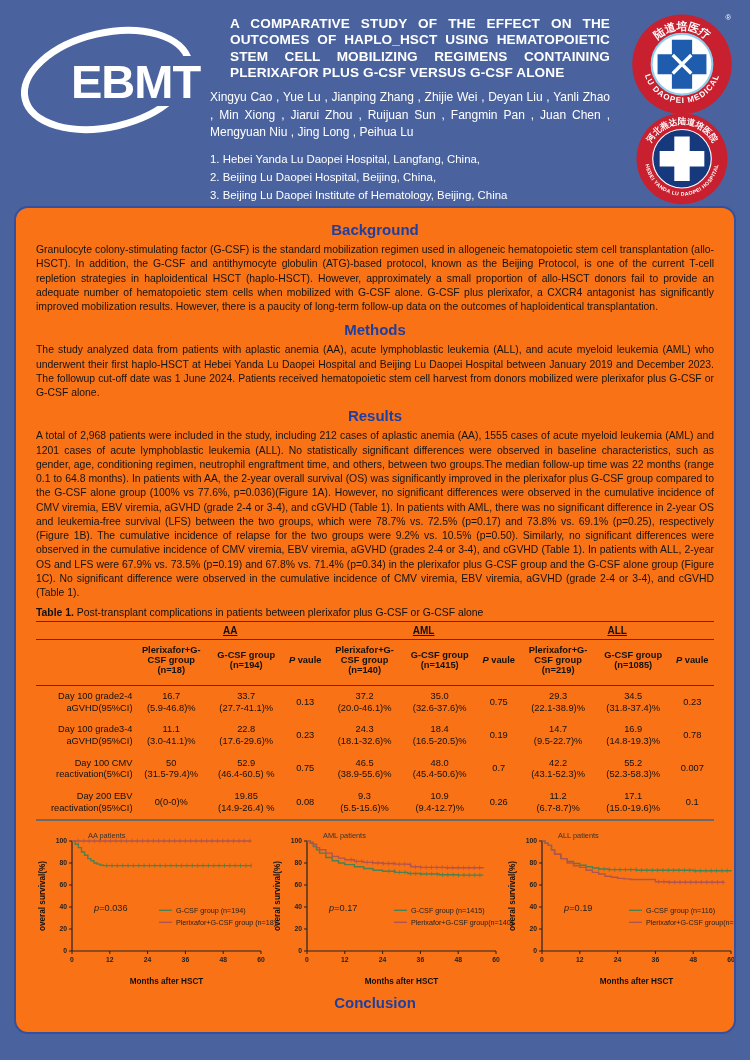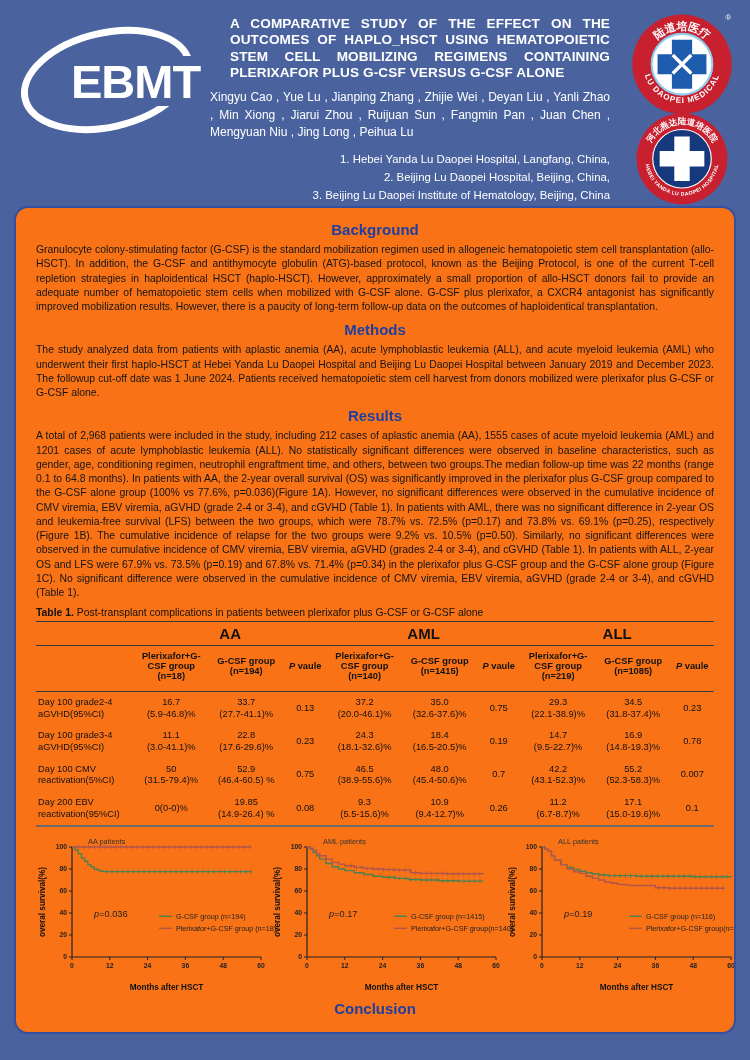--- a/index.html
+++ b/index.html
@@ -4,36 +4,36 @@
 <style>
   * { margin:0; padding:0; box-sizing:border-box; }
   html,body { width:750px; height:1060px; }
   body { background:#4a629e; font-family:"Liberation Sans", sans-serif; overflow:hidden; }
 
   .header { display:flex; height:206px; padding:8px 6px 0 14px; }
   .ebmt-wrap { width:192px; flex:none; padding-top:14px; }
   .head-mid { flex:1; color:#fff; padding:8px 10px 0 4px; min-width:0; }
   .title { font-size:13.6px; font-weight:bold; line-height:1.2; text-align:justify; letter-spacing:0.1px;margin-left:20px; }
   .authors { font-size:12px; margin-top:8px; line-height:1.45; text-align:justify; }
-  .affils { font-size:11.4px; margin-top:10px; line-height:1.55;text-align:right; }
+  .affils { font-size:11.4px; margin-top:10px; line-height:1.55; }
   .head-logos { width:124px; flex:none; display:flex; flex-direction:column; align-items:center; gap:0; padding-top:4px; }
 
   .card { margin:0 14px; height:828px; background:#f97316; border:2.5px solid #35509c; border-radius:14px;
           padding:6px 20px 0; overflow:hidden; color:#111; }
   h2.section { color:#1e3fa0; font-size:15px; text-align:center; margin:7px 0 5px; }
   p.body { font-size:10.4px; line-height:1.37; text-align:justify; color:#141414; }
   .caption { font-size:10.4px; margin:7px 0 2px; }
 
   #complications-table { width:100%; border-collapse:collapse; font-size:9.3px; color:#111;
           border-top:1.5px solid #3a3a3a; border-bottom:2.5px solid #6a6a6a; margin-top:3px; }
   #complications-table th, #complications-table td { text-align:center; vertical-align:middle; padding:4px 1px; }
   #complications-table thead th { font-weight:bold; }
-  #complications-table tr.grp-row th { border-bottom:1px solid #3a3a3a; padding:3px 1px; font-size:15px; }
+  #complications-table tr.grp-row th { border-bottom:1px solid #3a3a3a; padding:3px 1px; font-size:10px;text-decoration:underline; }
   #complications-table tr.hdr-row th { border-bottom:1.5px solid #3a3a3a; padding:5px 1px 10px; }
-  #complications-table th.rowlbl { text-align:left; font-weight:normal; padding-left:2px; line-height:1.25; }
+  #complications-table th.rowlbl { text-align:right; font-weight:normal; padding-left:2px; line-height:1.25; }
   #complications-table tbody td { line-height:1.25; padding:5px 1px; }
 
   #charts-row { display:flex; justify-content:space-between; margin-top:6px; }
   #charts-row svg { overflow:visible; display:block; }
   .tick { font-size:6.8px; font-weight:bold; fill:#222; font-family:"Liberation Sans",sans-serif; }
   .axl  { font-size:8.2px; font-weight:bold; fill:#111; text-anchor:middle; font-family:"Liberation Sans",sans-serif; }
   .ct   { font-size:7.4px; fill:#333; font-family:"Liberation Sans",sans-serif; }
   .pv   { font-size:9.2px; fill:#222; font-family:"Liberation Sans",sans-serif; }
   .lg   { font-size:7.2px; fill:#222; font-family:"Liberation Sans",sans-serif; }
 </style>

